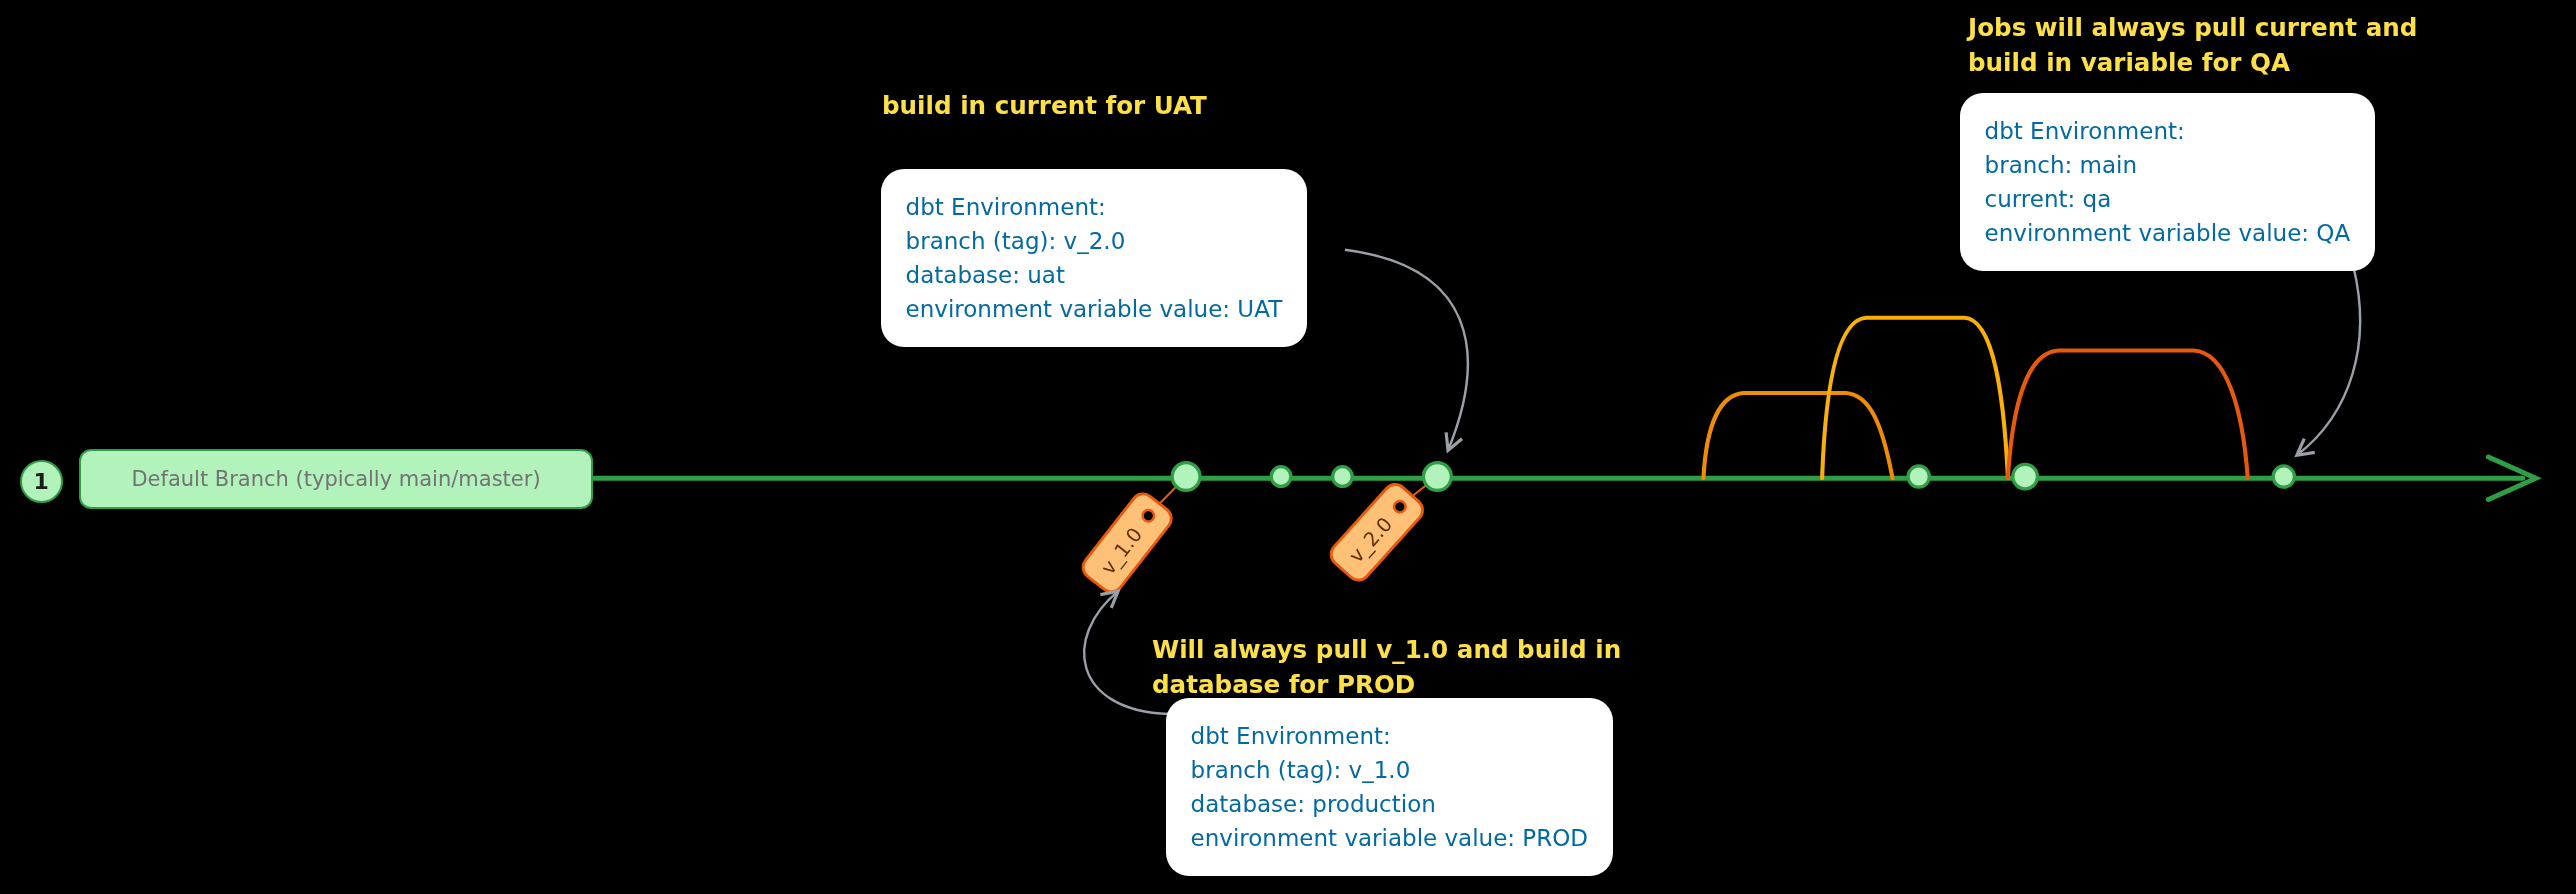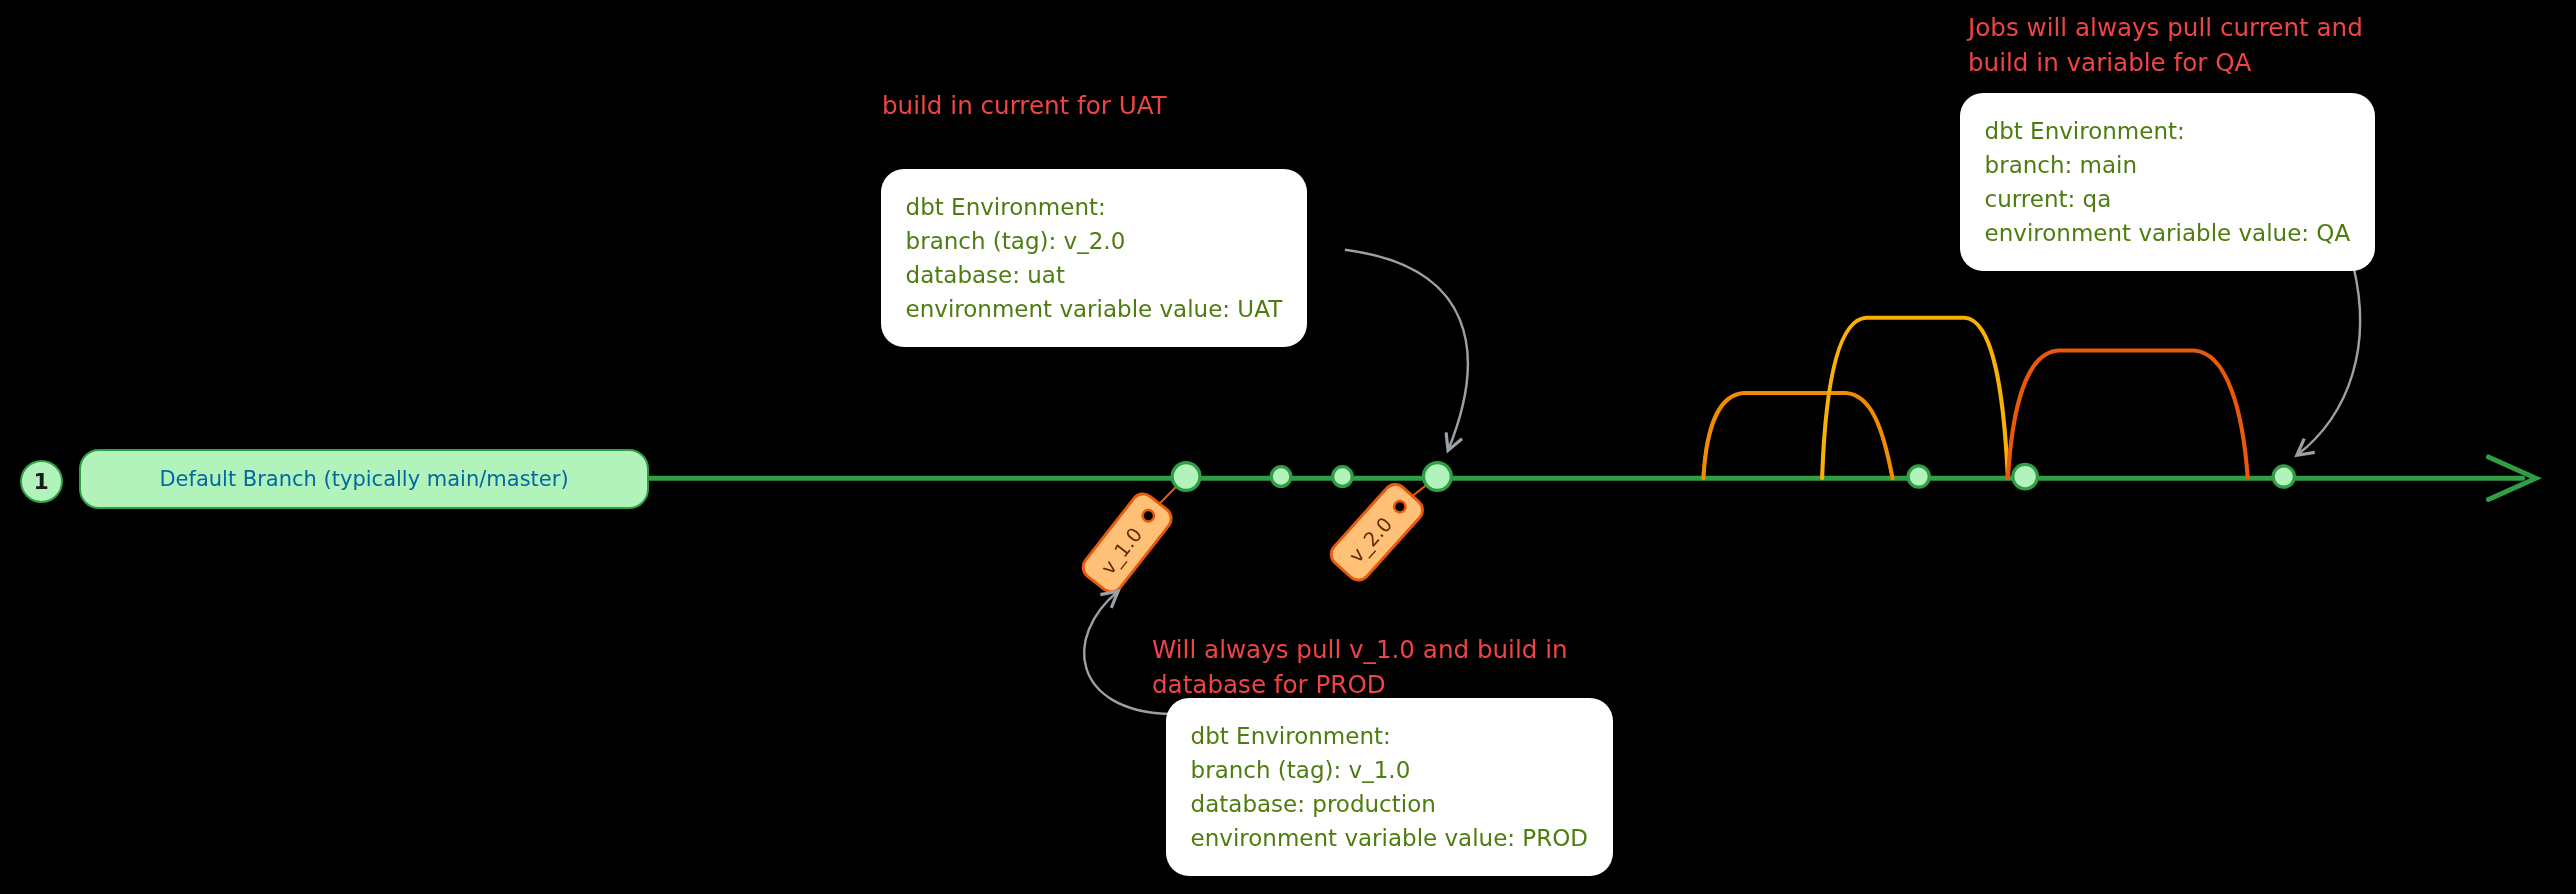--- a/index.html
+++ b/index.html
@@ -31,39 +31,39 @@
   
   .step-circle {
     position:absolute; left:19.6px; top:460px; width:43px; height:43px;
     border-radius:50%; background:#b2f2bb; border:2.5px solid #2f9e44;
     display:flex; align-items:center; justify-content:center;
     font-size:22px; font-weight:600; color:#1b1b1b; box-sizing:border-box;
   }
 
   
   .branch-label {
-    position:absolute; left:79px; top:449px; width:570px; height:60px;
-    background:#b2f2bb; border:2.5px solid #2f9e44; border-radius:20px;
+    position:absolute; left:79px; top:449px; width:514px; height:60px;
+    background:#b2f2bb; border:2.5px solid #2f9e44; border-radius:12px;
     display:flex; align-items:center; justify-content:center;
-    font-size:21px; color:#0369a1; box-sizing:border-box; white-space:nowrap;
+    font-size:21px; color:#737373; box-sizing:border-box; white-space:nowrap;
   }
 
   
   .callout-title {
-    position:absolute; color:#ef4444; font-size:24.6px; line-height:35px;
-    font-weight:400; white-space:nowrap;
+    position:absolute; color:#fde047; font-size:24.6px; line-height:35px;
+    font-weight:700; white-space:nowrap;
   }
   .uat-title  { left:882px; top:88px; }
   .qa-title   { left:1968px; top:9.8px;  }
   .prod-title { left:1152px; top:632px; }
 
   
   .callout-box {
     position:absolute; background:#ffffff; border-radius:23px;
-    padding:21px 24.6px; font-size:23px; line-height:34px; color:#4d7c0f;
+    padding:21px 24.6px; font-size:23px; line-height:34px; color:#0369a1;
     white-space:nowrap;
   }
   .uat-box  { left:881px; top:169px; }
   .qa-box   { left:1960px; top:93px; }
   .prod-box { left:1166px; top:698px; }
 </style>
 </head>
 <body>
 
 <div class="canvas">

